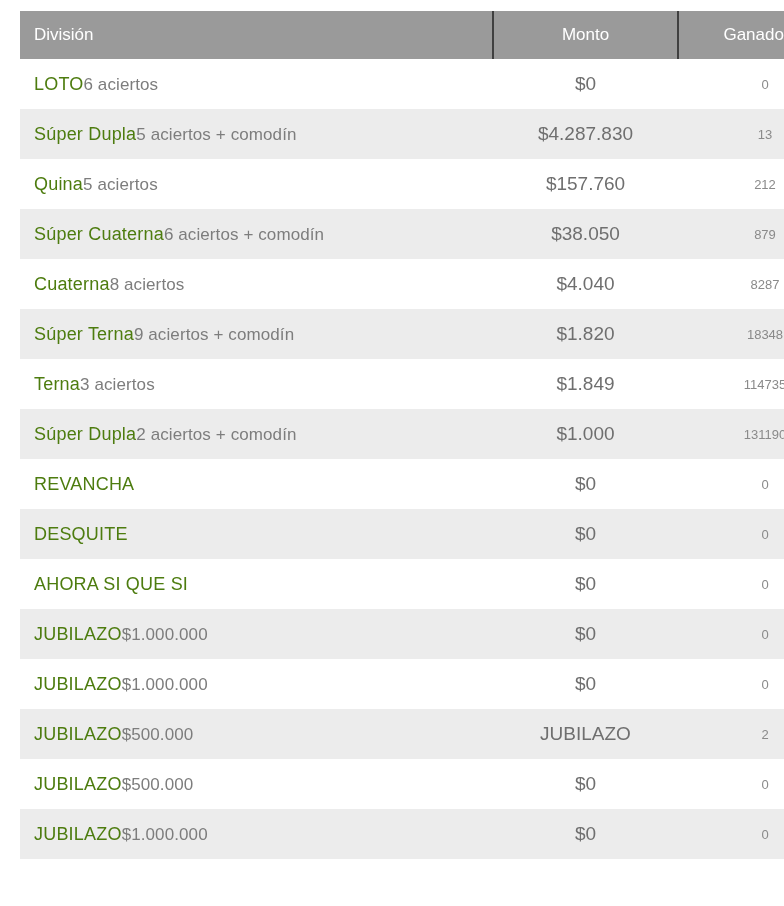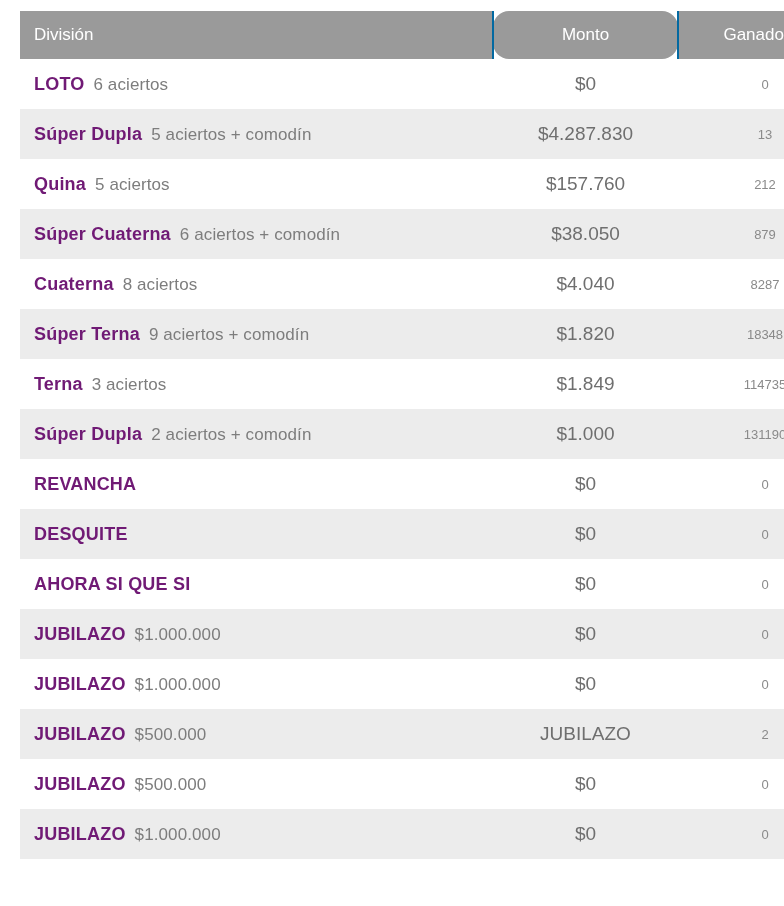--- a/index.html
+++ b/index.html
@@ -28,29 +28,28 @@
   }
   table.results thead th {
     background: #9a9a9a;
     color: #ffffff;
     font-weight: normal;
     font-size: 17px;
     height: 48px;
     padding: 0 14px;
     text-align: center;
     vertical-align: middle;
-    border-right: 2px solid #0369a1;
+    border-right: 2px solid #404040;
   }
   table.results thead th.col-division {
     text-align: left;
     width: 444px;
   }
   table.results thead th.col-monto {
     width: 155px;
-    border-radius: 16px;
   }
   table.results thead th.col-ganadores {
     width: 145px;
     border-right: none;
   }
   table.results tbody tr {
     height: 50px;
   }
   table.results tbody tr.odd {
     background: #ffffff;
@@ -61,29 +60,28 @@
   table.results tbody td {
     vertical-align: middle;
     padding: 0 14px;
   }
   td.cell-division {
     text-align: left;
     white-space: nowrap;
   }
   .div-name {
     font-size: 18px;
-    font-weight: bold;
-    color: #701a75;
+    font-weight: normal;
+    color: #4d7c0f;
     letter-spacing: 0.2px;
   }
   .div-detail {
     font-size: 17px;
     font-weight: normal;
     color: #7d7d7d;
-    margin-left: 9px;
     letter-spacing: 0.1px;
   }
   td.cell-monto {
     text-align: center;
     font-size: 19px;
     color: #6f6f6f;
     white-space: nowrap;
   }
   td.cell-ganadores {
     text-align: center;

